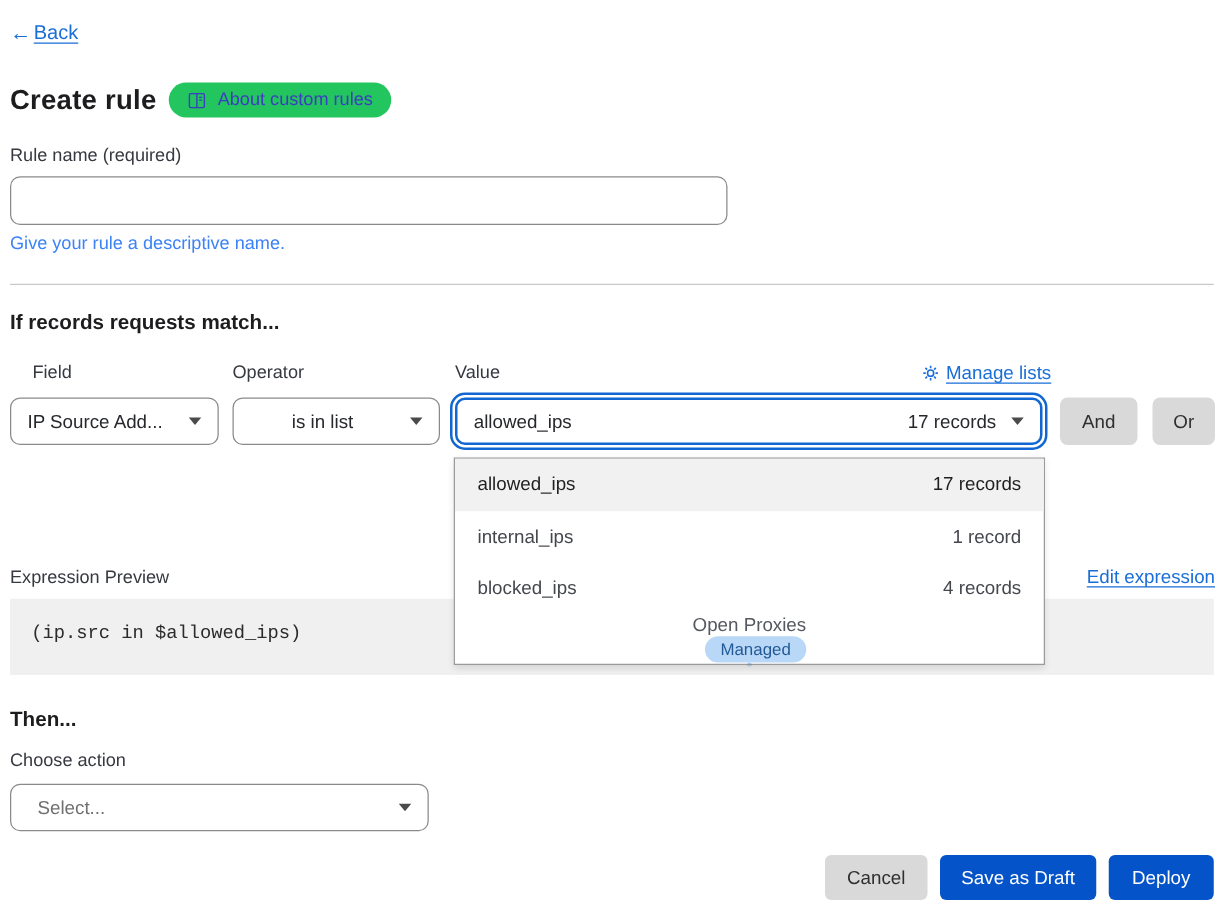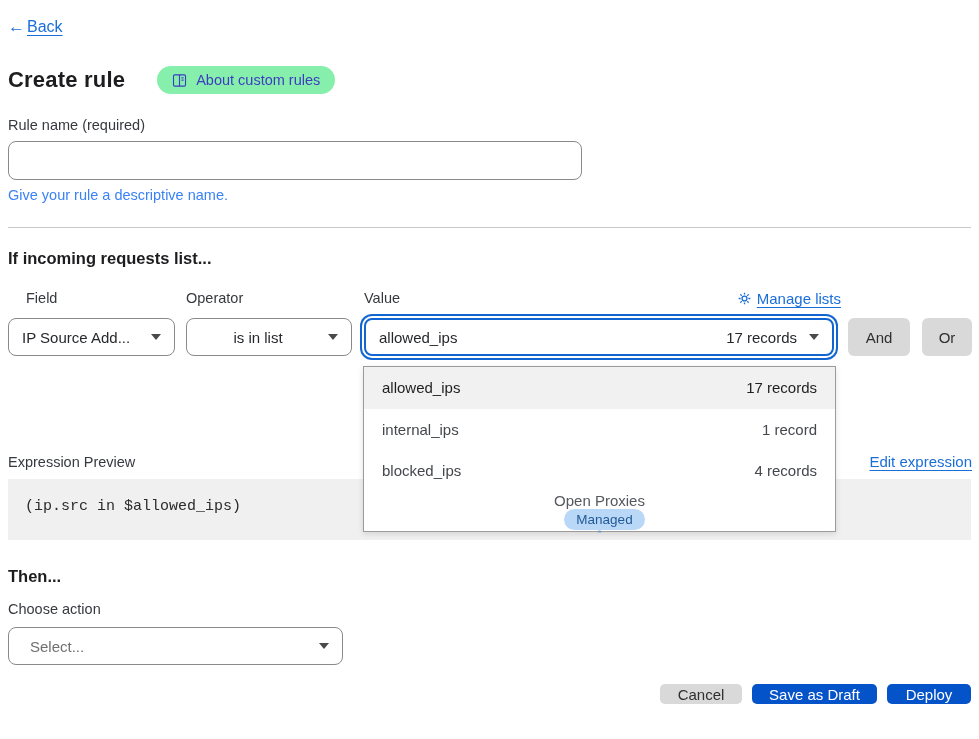--- a/index.html
+++ b/index.html
@@ -9,24 +9,24 @@
     font-family:"Liberation Sans", sans-serif; color:#1f1f1f; overflow:hidden;
   }
   a, .link { color:#1a6ed8; text-decoration:none; cursor:pointer; }
   .underline { text-decoration:underline; text-underline-offset:3px; }
 
   
   .back { position:absolute; left:8px; top:17px; font-size:16px; display:flex; align-items:center; gap:2px; }
   .back .arrow { text-decoration:none; font-size:17px; }
 
   
-  .title-row { position:absolute; left:8px; top:66px; display:flex; align-items:center; gap:32px; }
+  .title-row { position:absolute; left:8px; top:66px; display:flex; align-items:center; gap:10px; }
   .page-title { font-size:22px; font-weight:700; color:#1d1d1f; letter-spacing:0.2px; }
   .about-badge {
-    display:inline-flex; align-items:center; gap:9px; background:#86efac; color:#3d3dc0;
+    display:inline-flex; align-items:center; gap:9px; background:#22c55e; color:#3d3dc0;
     border-radius:15px; padding:6px 15px; font-size:14.5px; cursor:pointer;
   }
 
   .field-label { position:absolute; font-size:14.5px; color:#36393f; }
   .helper { position:absolute; font-size:14.5px; color:#3b82f6; }
 
   
   .rule-name-input {
     position:absolute; left:8px; top:141px; width:574px; height:39px;
     border:1px solid #8a8a8a; border-radius:8px; font-size:15px; padding:0 12px;
@@ -80,21 +80,21 @@
     position:absolute; left:17px; top:19px; font-family:"Liberation Mono", monospace;
     font-size:15px; color:#2b2b2b;
   }
   .edit-expression { position:absolute; right:7px; top:453px; font-size:15px; }
 
   
   .action-select { left:8px; top:627px; width:335px; }
   .action-select .sel-text { color:#707070; padding-left:8px; }
 
   
-  .btn { position:absolute; top:684px; height:20px; border:none; border-radius:5px;
+  .btn { position:absolute; top:684px; height:36px; border:none; border-radius:5px;
     font-family:"Liberation Sans", sans-serif; font-size:15px; cursor:pointer; }
   .btn-gray { background:#d9d9d9; color:#2f2f2f; }
   .btn-blue { background:#0553c8; color:#ffffff; }
 </style>
 </head>
 <body>
 
 <div class="page">
 
   <a class="back">
@@ -116,21 +116,21 @@
       <span>About custom rules</span>
     </span>
   </div>
 
   <div class="field-label" style="left:8px; top:117px;">Rule name (required)</div>
   <input class="rule-name-input" value="" style="">
   <div class="helper" style="left:8px; top:187px;">Give your rule a descriptive name.</div>
 
   <div class="divider"></div>
 
-  <div class="section-heading" style="left:8px; top:249px;">If incoming requests list...</div>
+  <div class="section-heading" style="left:8px; top:249px;">If records requests match...</div>
 
   <div class="field-label" style="left:8px; top:290px;margin-left:18px;">Field</div>
   <div class="field-label" style="left:186px; top:290px;">Operator</div>
   <div class="field-label" style="left:364px; top:290px;">Value</div>
 
   <a class="manage-lists">
     <svg width="13" height="13" viewBox="0 0 20 20">
       <g stroke="#1a6ed8" stroke-width="2" fill="none">
         <circle cx="10" cy="10" r="3.8"></circle>
         <path d="M10 1v3M10 16v3M1 10h3M16 10h3M3.6 3.6l2.1 2.1M14.3 14.3l2.1 2.1M16.4 3.6l-2.1 2.1M5.7 14.3l-2.1 2.1"></path>

